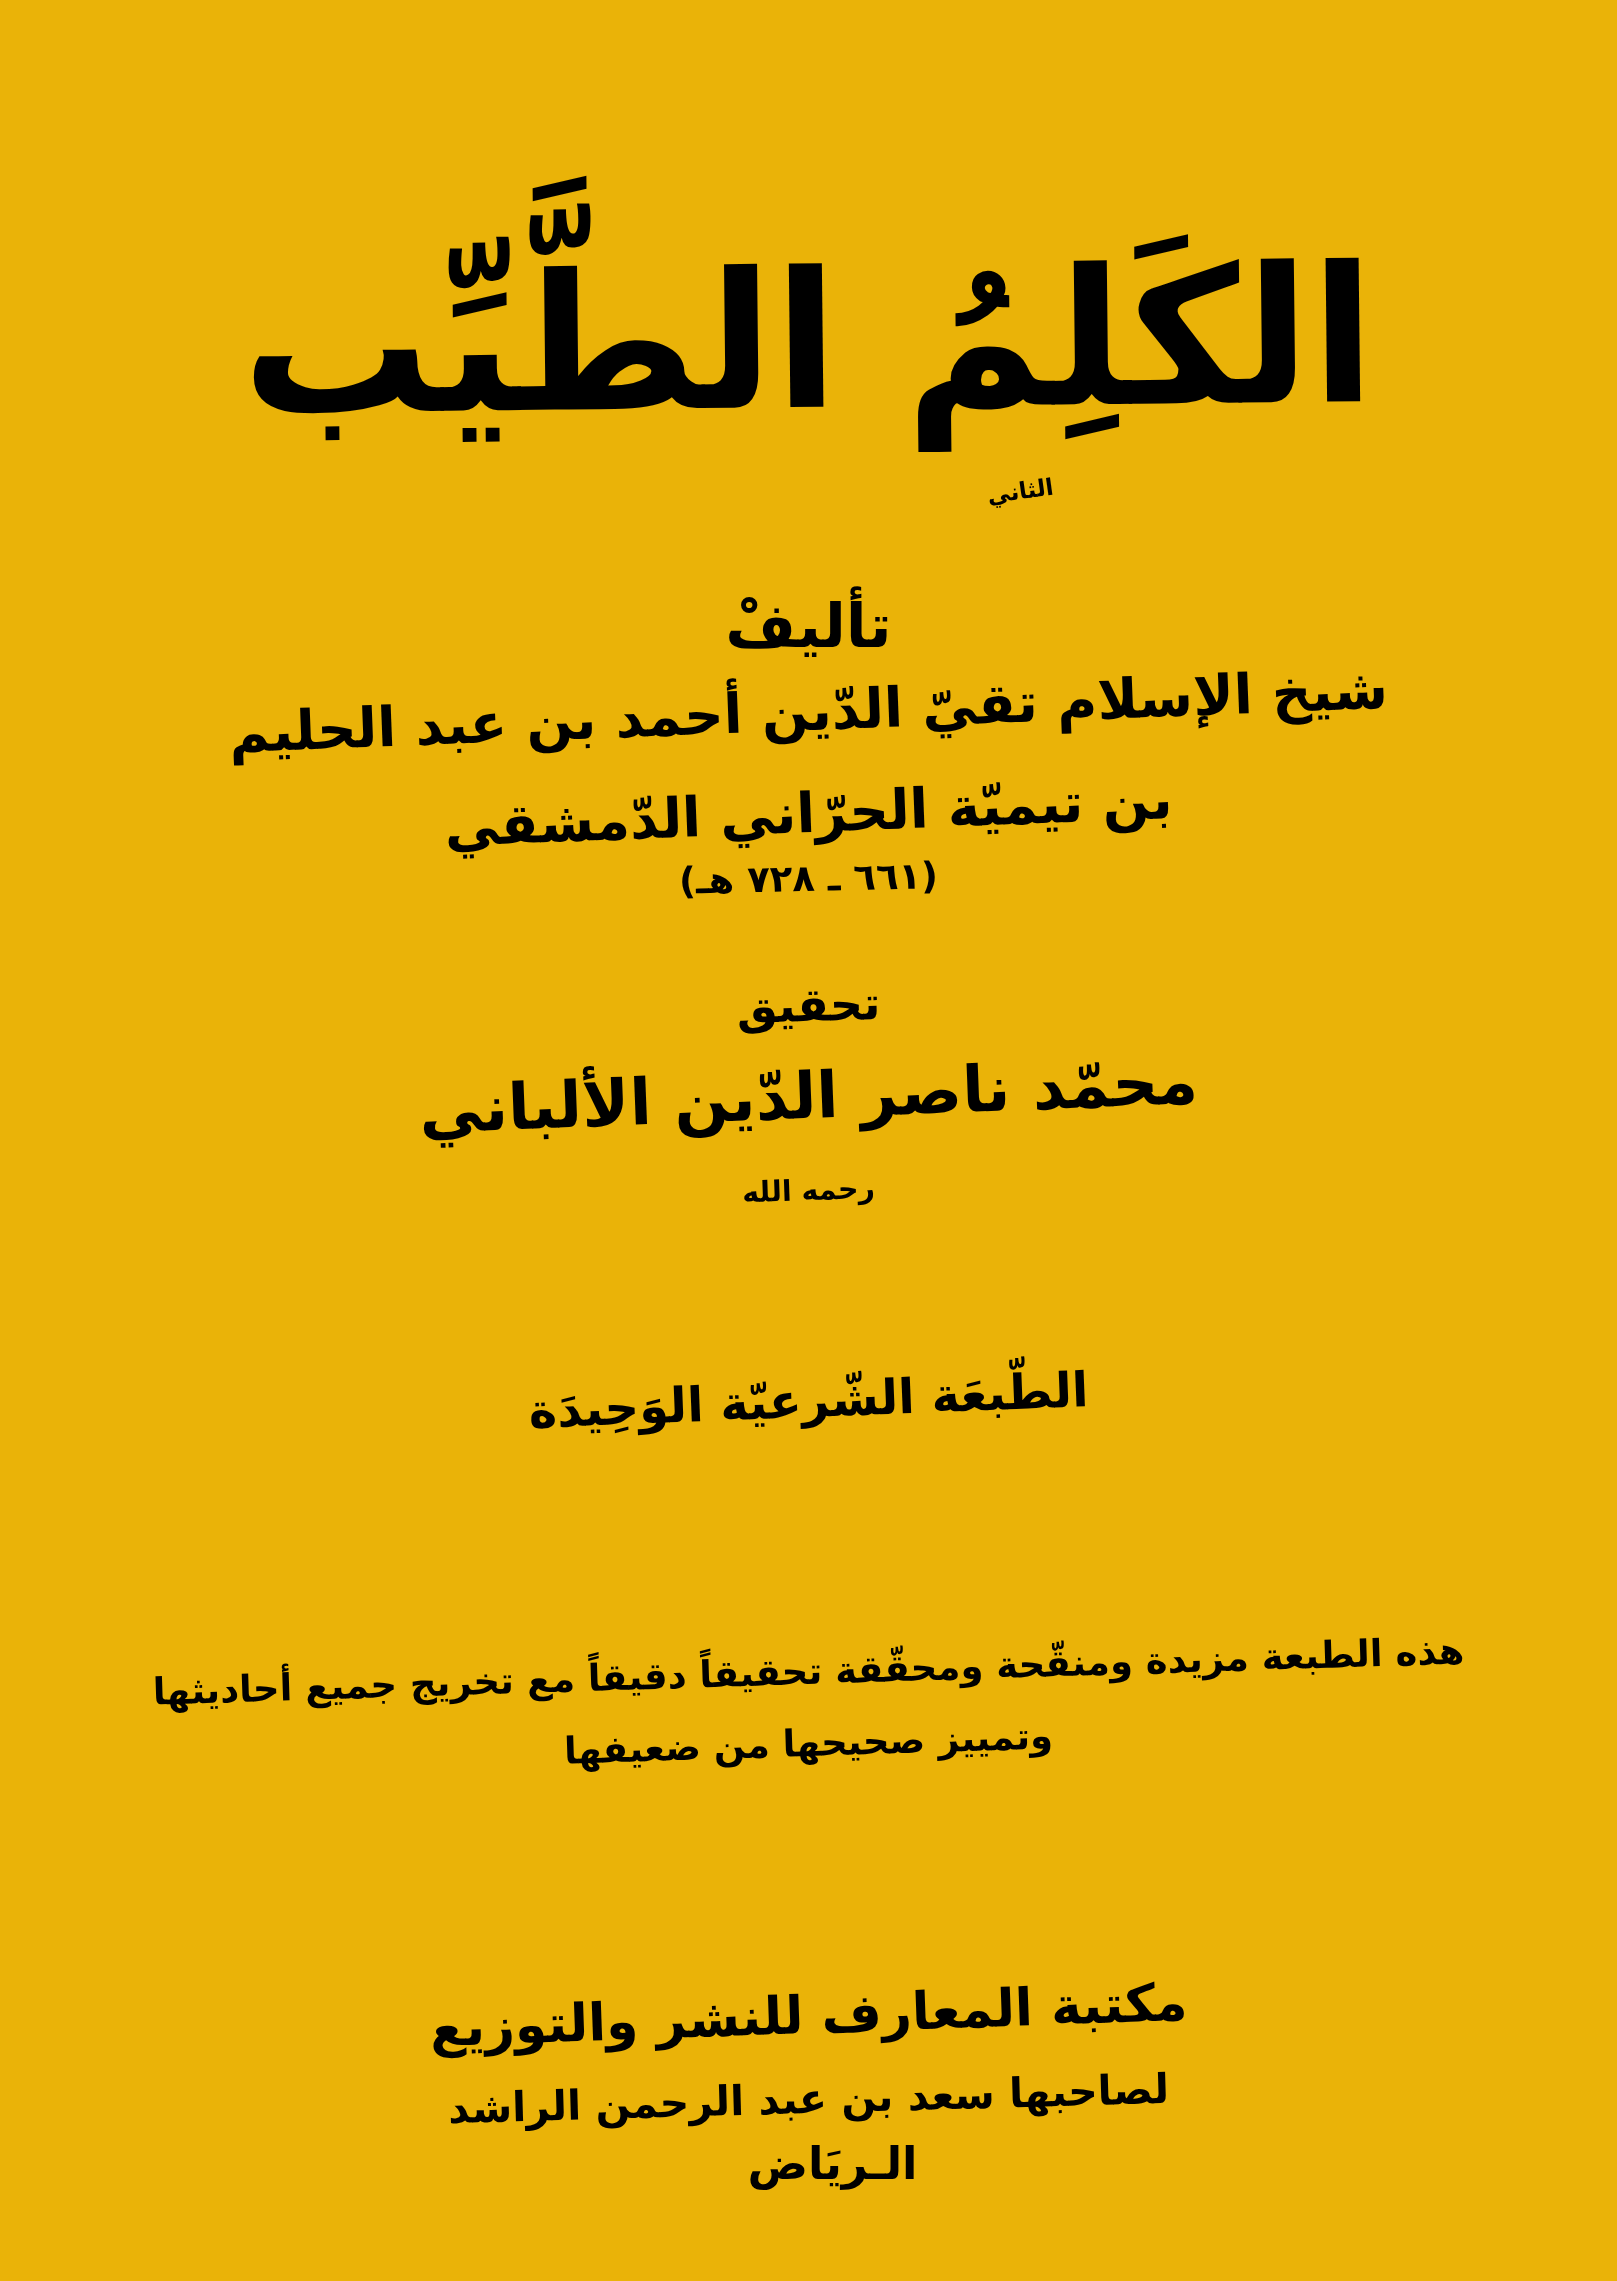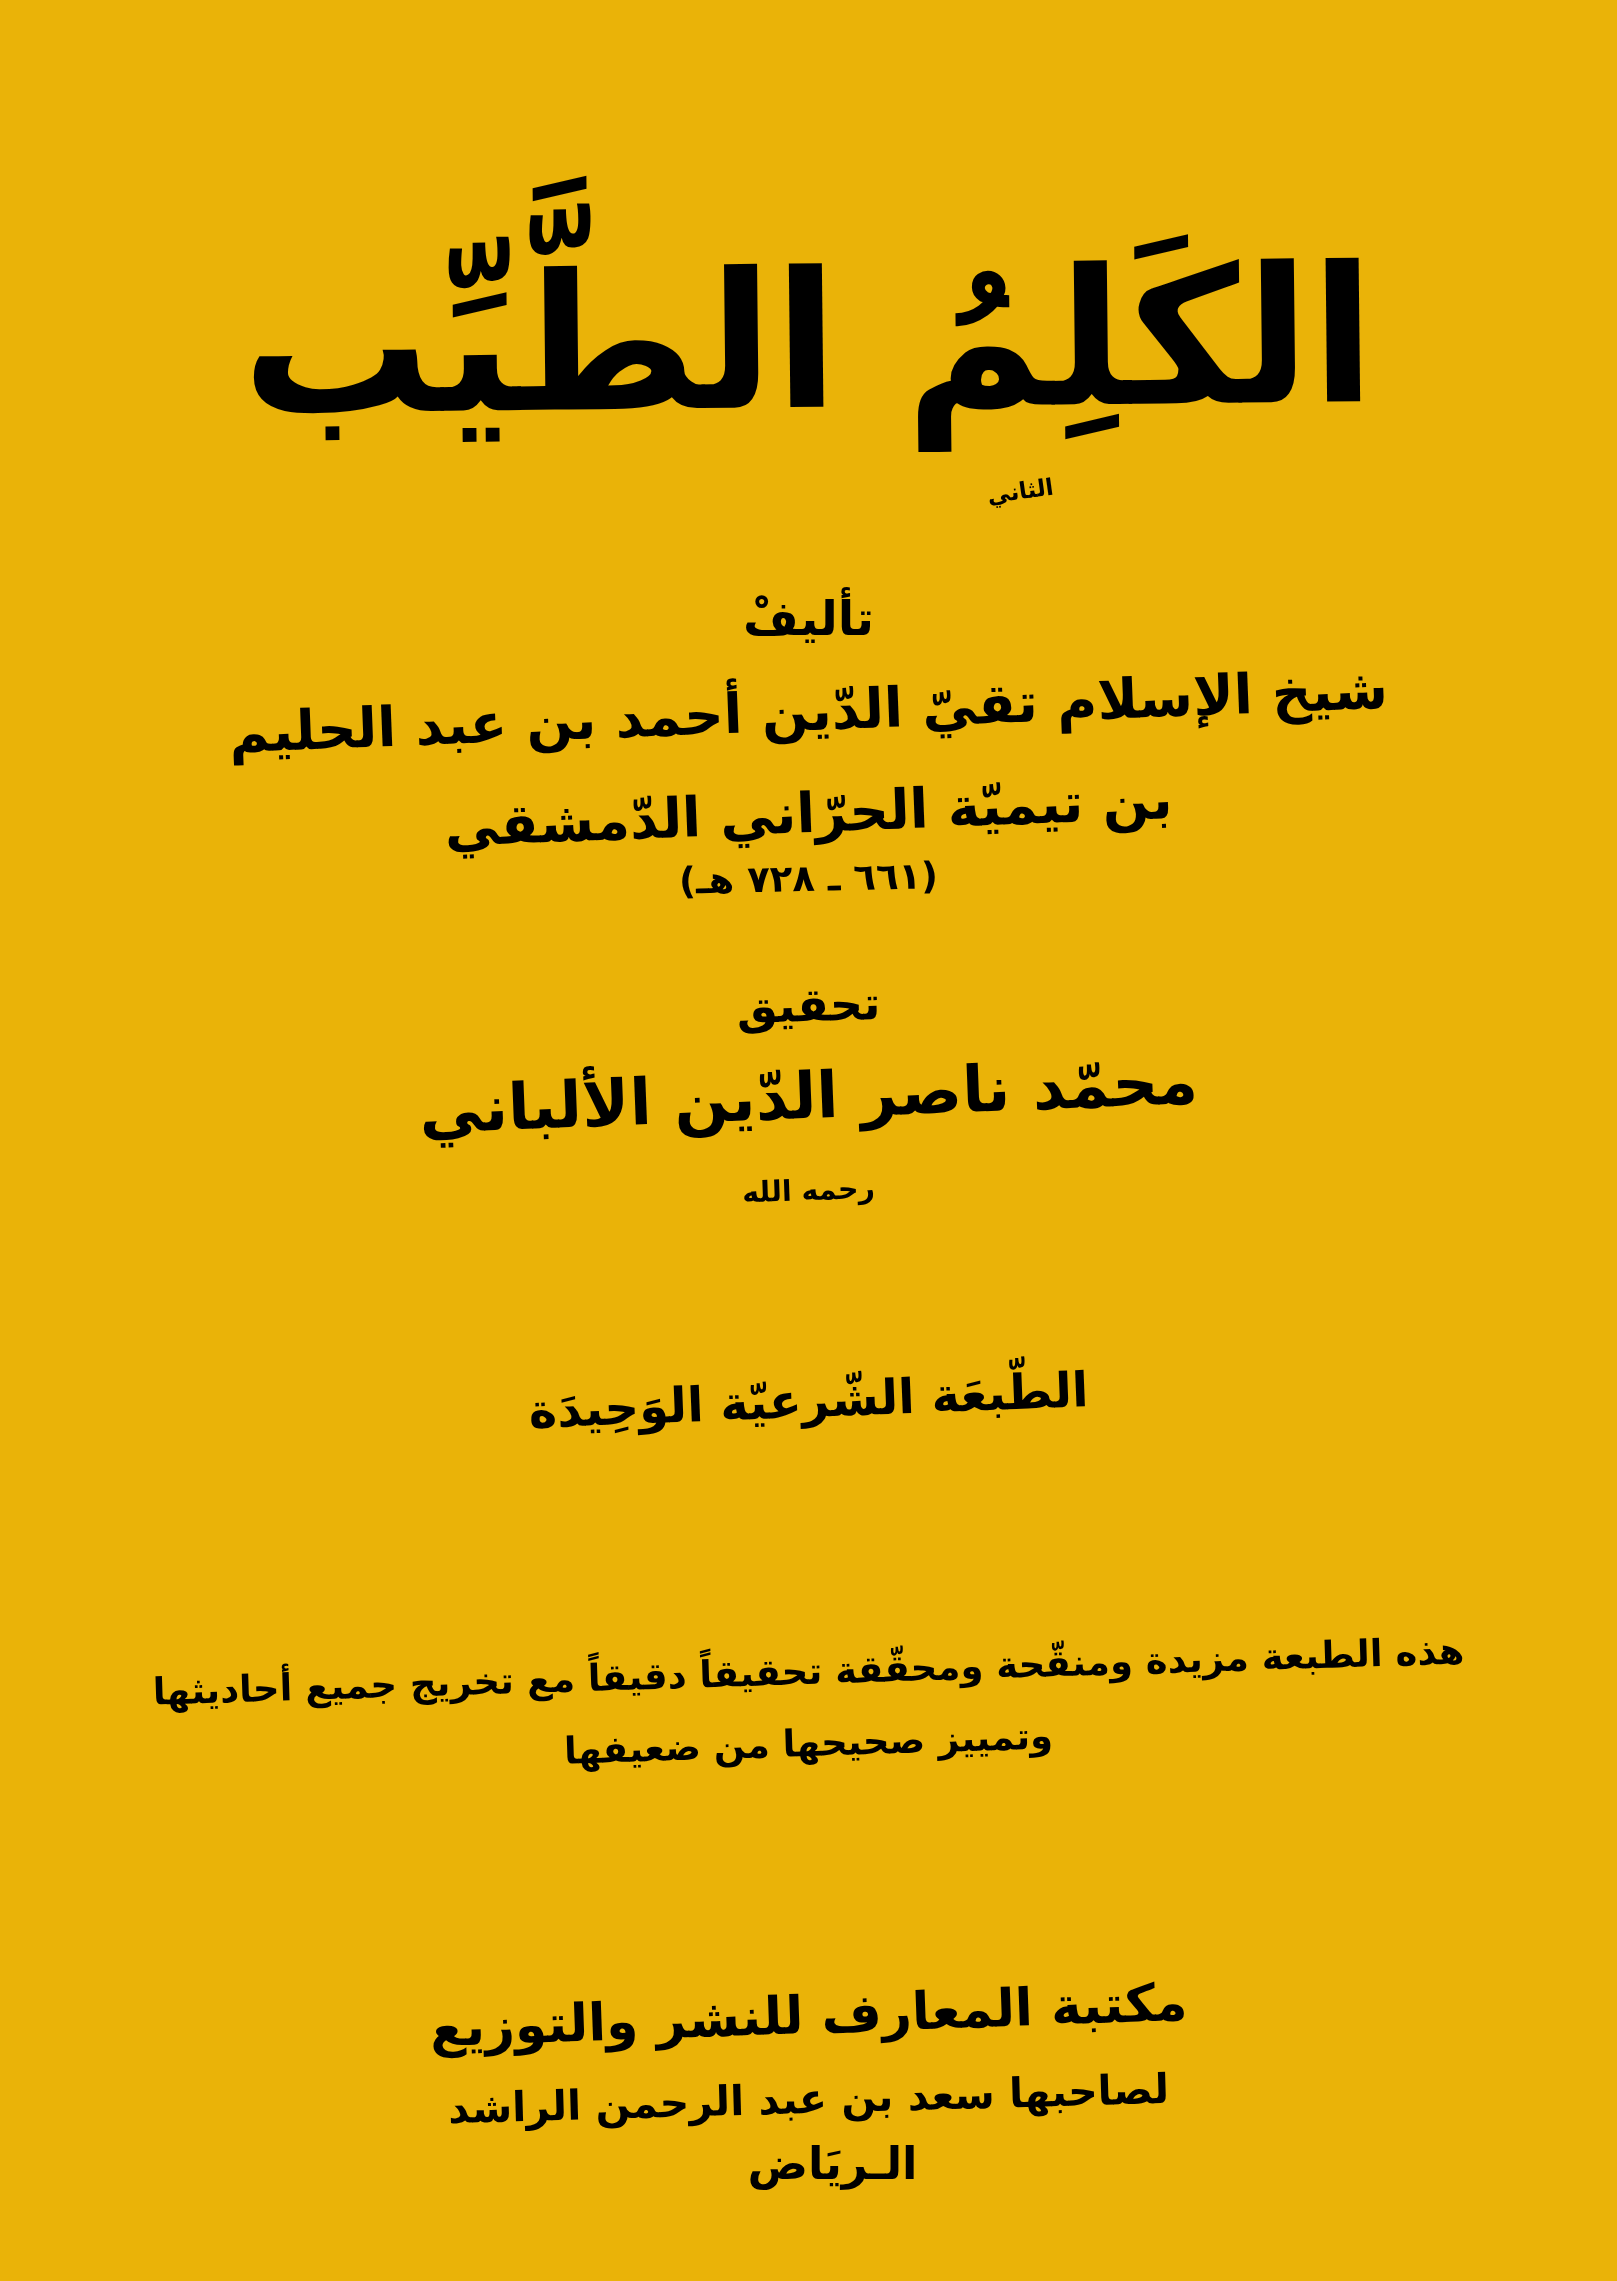--- a/index.html
+++ b/index.html
@@ -49,21 +49,21 @@
     left: 987px;
     font-size: 23px;
     font-weight: bold;
     transform: rotate(-8deg);
     direction: rtl;
   }
 
   
   .authored-label {
     top: 590px;
-    font-size: 48px;
+    font-size: 61px;
     font-weight: bold;
   }
 
   .author-line1 {
     top: 679px;
     font-size: 55px;
     font-weight: bold;
     transform: rotate(-2.2deg);
   }
 

